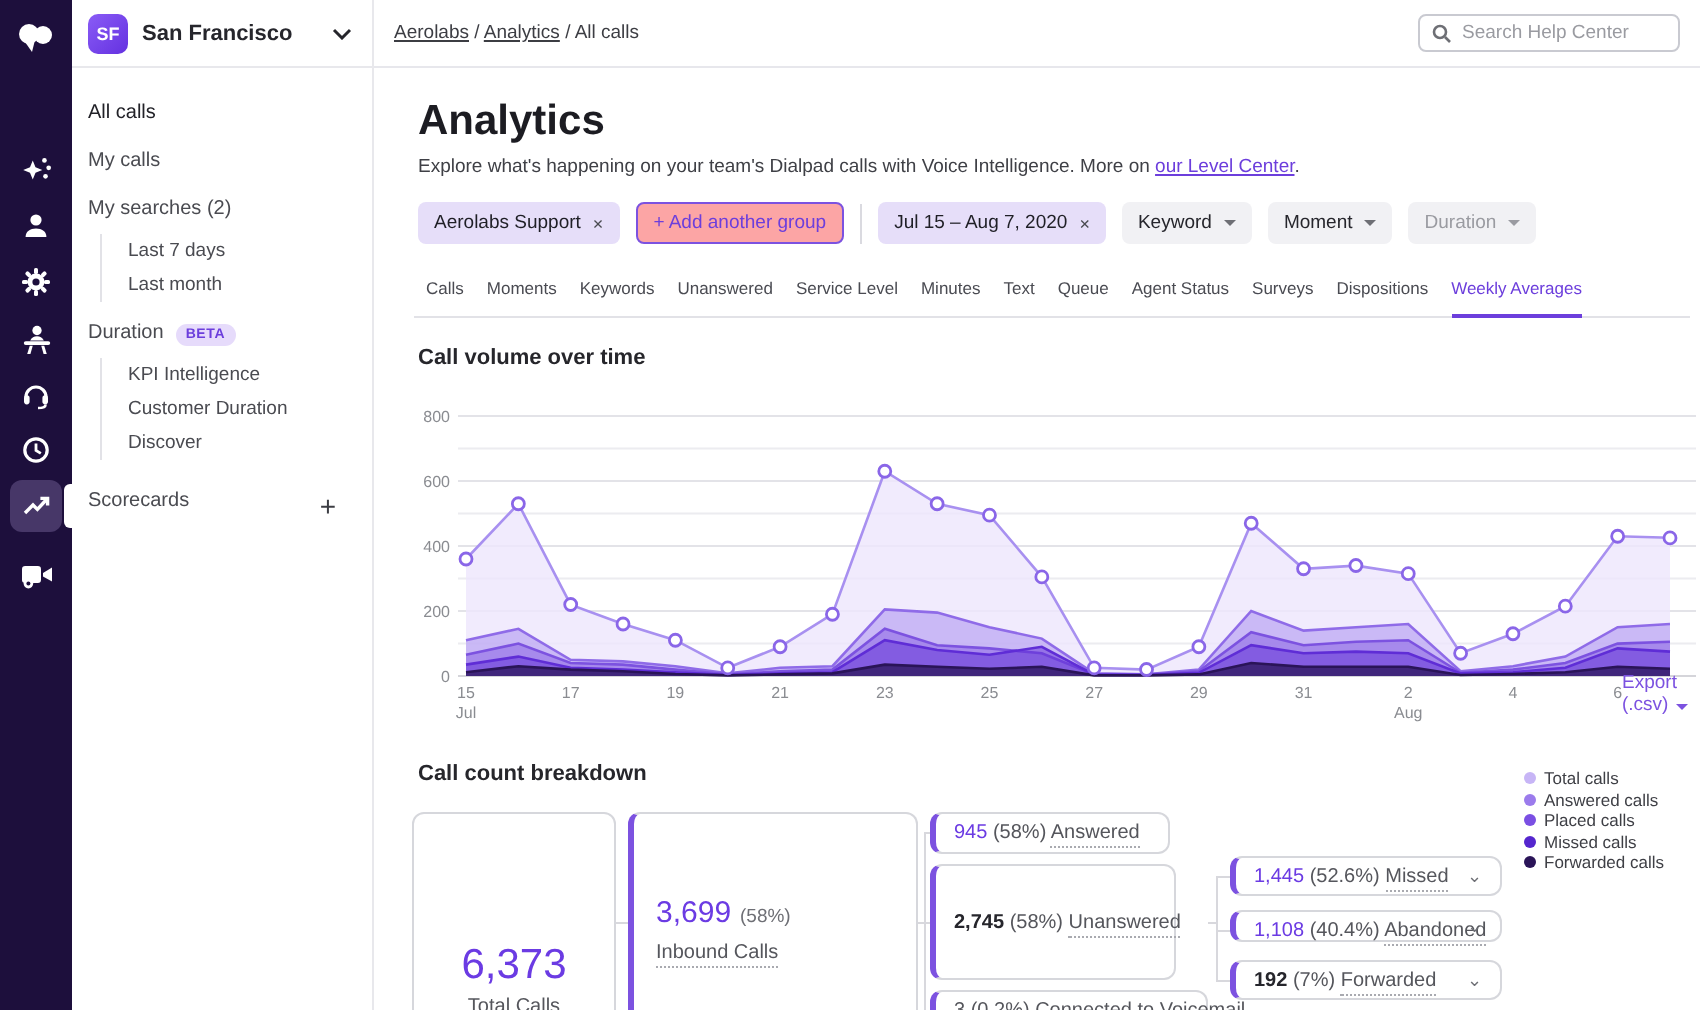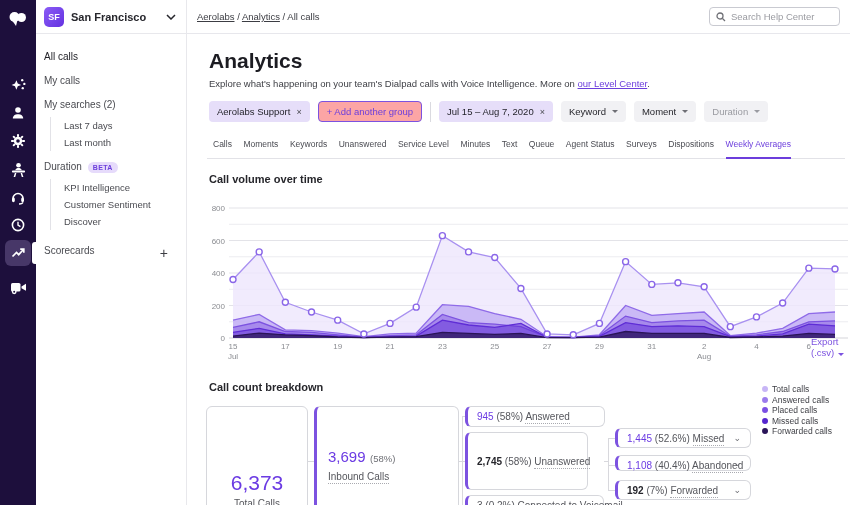--- a/index.html
+++ b/index.html
@@ -177,21 +177,21 @@
       <div class="nav-item">My searches (2)</div>
       <div class="nav-group">
         <div class="nav-sub">Last 7 days</div>
         <div class="nav-sub">Last month</div>
       </div>
       <div class="nav-item" style="margin-top:3px">
         <span>Duration</span><span class="beta">BETA</span>
       </div>
       <div class="nav-group">
         <div class="nav-sub">KPI Intelligence</div>
-        <div class="nav-sub">Customer Sentiment</div>
+        <div class="nav-sub">Customer Duration</div>
         <div class="nav-sub">Discover</div>
       </div>
       <div class="nav-item scorecards">
         <span>Scorecards</span>
         <span class="plus">+</span>
       </div>
     </nav>
   </aside>
 
   <header class="topbar">
@@ -347,21 +347,21 @@
       </div>
 
     <div class="bdbox" style="left:19px; top:372px; width:102px; height:120px;">
       <div style="position:absolute; left:0; right:0; top:64px; text-align:center;"><span class="num-lg">6,373</span></div>
       <div style="position:absolute; left:0; right:0; top:86px; text-align:center;"><span class="bd-label">Total Calls</span></div>
     </div>
     <div class="bdbox accent" style="left:127px; top:372px; width:145px; height:120px;">
       <div style="position:absolute; left:11px; top:41px;"><span class="num-md">3,699</span> <span class="pct">(58%)</span></div>
       <div style="position:absolute; left:11px; top:59px;"><span class="bd-label">Inbound Calls</span></div>
     </div>
-    <div class="bdbox accent" style="left:278px; top:372px; width:140px; height:21px;">
+    <div class="bdbox accent" style="left:278px; top:372px; width:120px; height:21px;">
       <div class="bd-row" style="position:absolute; left:9px; top:4px;"><span class="v-purple">945</span> <span>(58%)</span> <span class="lbl">Answered</span></div>
     </div>
     <div class="bdbox accent" style="left:278px; top:398px; width:123px; height:58px;">
       <div class="bd-row" style="position:absolute; left:9px; top:23px;"><span class="v-dark">2,745</span> <span>(58%)</span> <span class="lbl">Unanswered</span></div>
     </div>
     <div class="bdbox accent" style="left:278px; top:461px; width:139px; height:21px;">
       <div class="bd-row" style="position:absolute; left:9px; top:4px;"><span>3</span> <span>(0.2%)</span> <span class="lbl">Connected to Voicemail</span></div>
     </div>
     <div class="bdbox accent" style="left:428px; top:394px; width:136px; height:20px;">
       <div class="bd-row" style="position:absolute; left:9px; top:3.5px;"><span class="v-purple">1,445</span> <span>(52.6%)</span> <span class="lbl">Missed</span></div>

